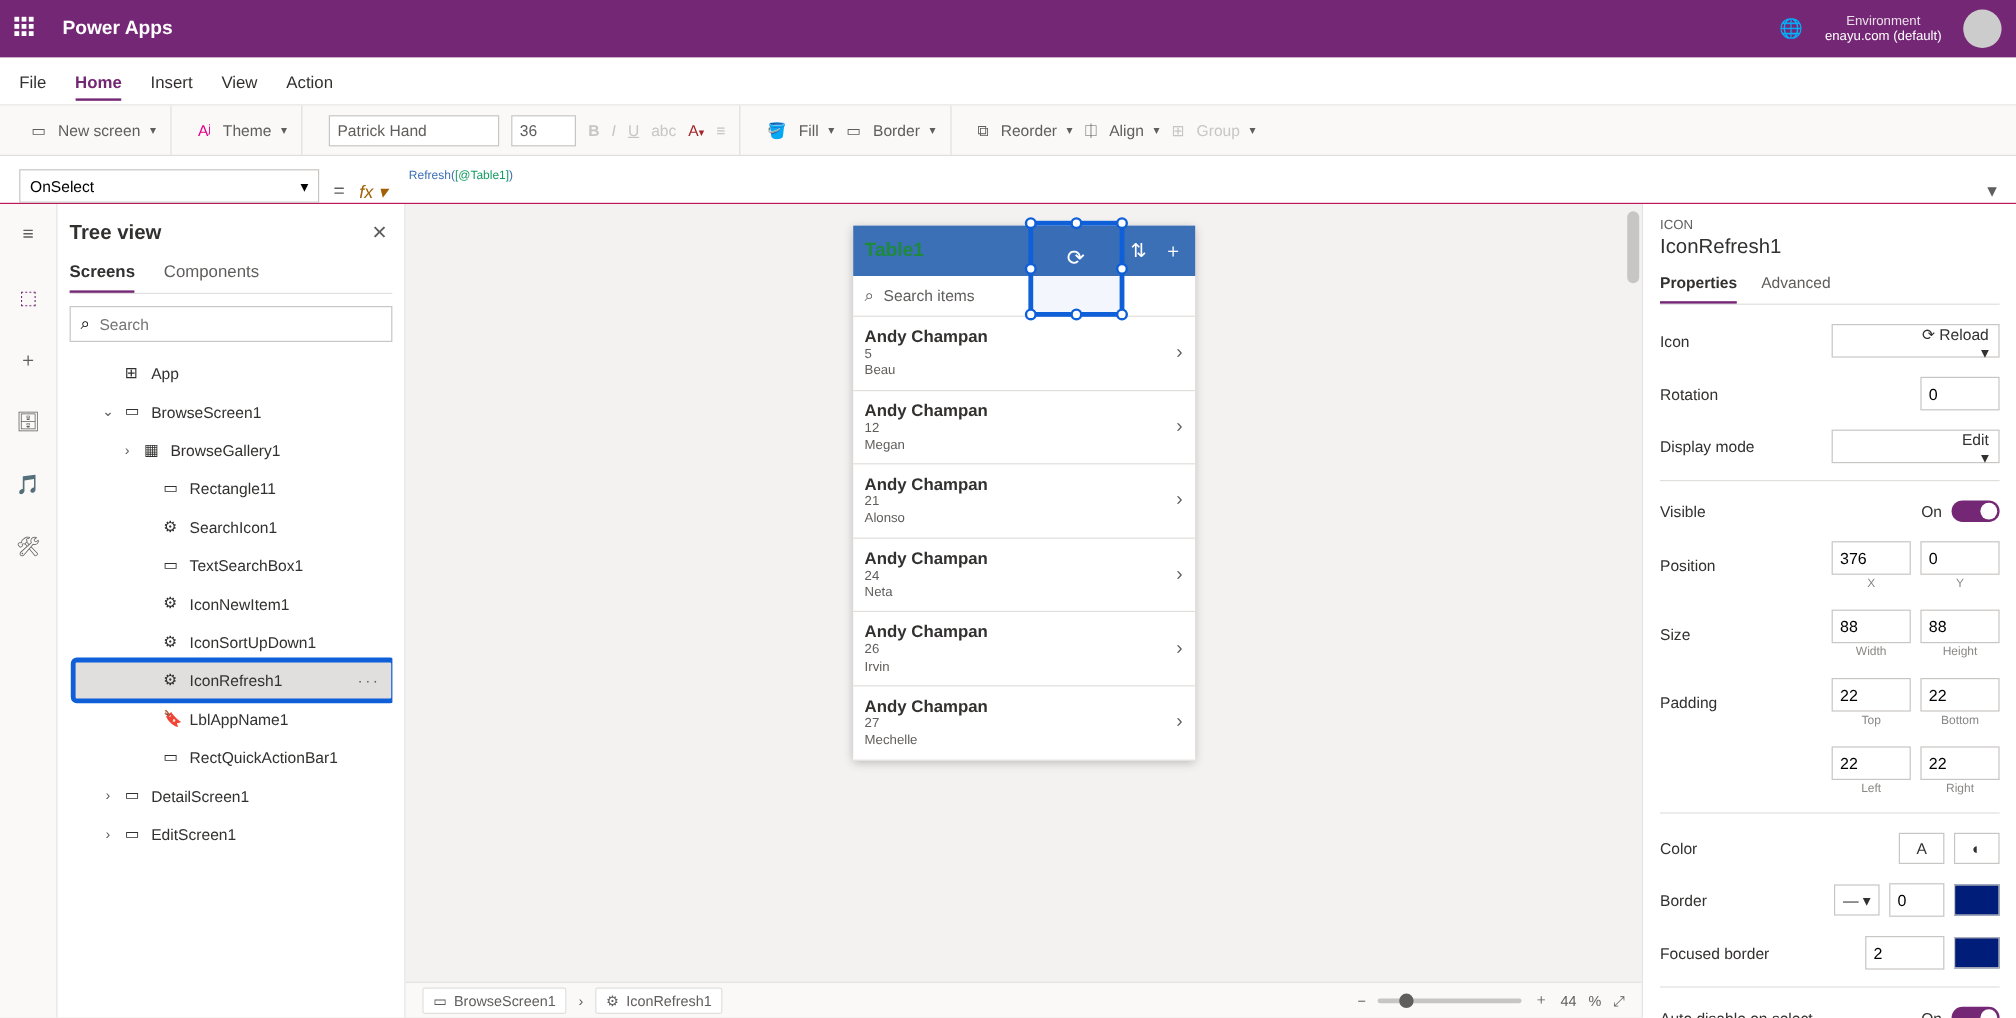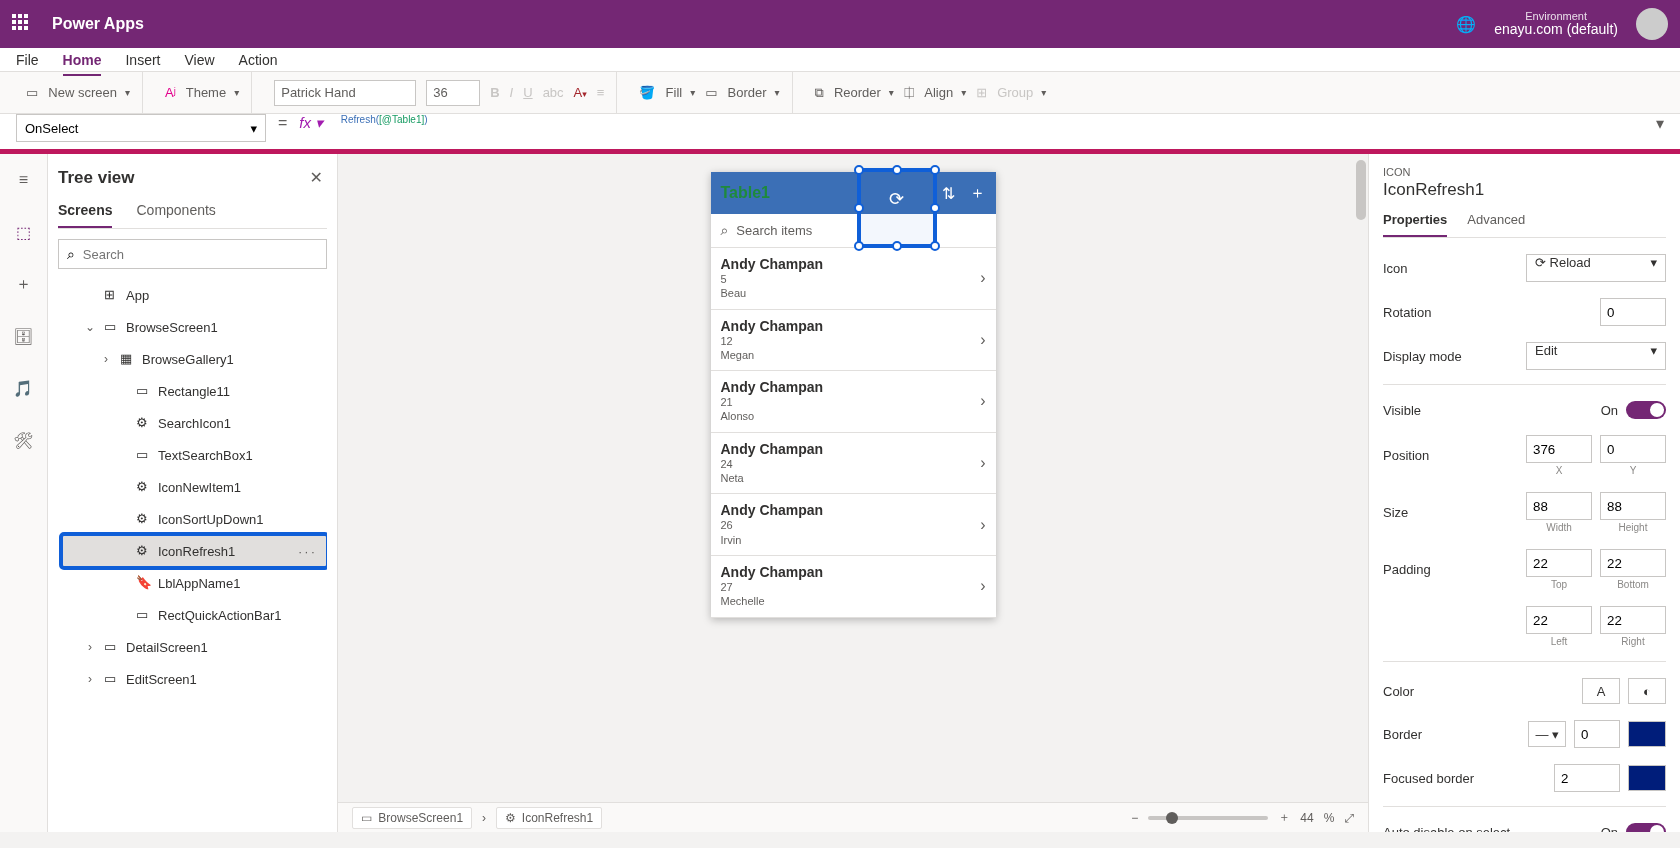--- a/index.html
+++ b/index.html
@@ -6,45 +6,45 @@
 html, body { width: 1680px; height: 848px; overflow: hidden; background: #f3f2f1; }
 
 
 .titlebar { height: 48px; background: #742774; color: #fff; display: flex; align-items: center; padding: 0 12px; }
 .waffle { width: 20px; height: 20px; margin-right: 20px; display: grid; grid-template-columns: repeat(3,4px); grid-template-rows: repeat(3,4px); gap: 2px;}
 .waffle span { background:#fff; width:4px; height:4px; }
 .app-title { font-size: 16px; font-weight: 600; text-align: center; }
 .titlebar-right { margin-left: auto; display: flex; align-items: center; gap: 18px; }
 .env { display:flex; flex-direction:column; line-height:1.1;align-items:center;}
 .env-label { font-size:11px; opacity:.85;}
-.env-name { font-size:14px;}
+.env-name { font-size:11px;}
 .avatar { width:32px; height:32px; border-radius:50%; background:#ccc;}
 
 
-.menubar { height: 24px; background:#fff; border-bottom:1px solid #e1dfdd; display:flex; align-items:center; padding:0 16px; gap:24px; }
+.menubar { height: 40px; background:#fff; border-bottom:1px solid #e1dfdd; display:flex; align-items:center; padding:0 16px; gap:24px; }
 .menubar .menu-item { font-size:14px; color:#323130; cursor:pointer;}
 .menubar .menu-item.active { color:#742774; font-weight:600; border-bottom:2px solid #742774; padding-bottom:6px; margin-bottom:-8px;}
 .menubar-right { margin-left:auto; display:flex; align-items:center; gap:18px; color:#605e5c; font-size:14px;}
 .menubar-right .icon-btn { width:22px; height:22px; display:inline-flex; align-items:center; justify-content:center; cursor:pointer;}
 
 
 .ribbon { height:42px; background:#faf9f8; border-bottom:1px solid #e1dfdd; display:flex; align-items:center; padding:0 14px; gap:10px; color:#605e5c; font-size:13px;}
 .ribbon .grp { display:flex; align-items:center; gap:10px; padding:0 12px; border-right:1px solid #e1dfdd; height:100%;}
 .ribbon .grp:last-child{border:none;}
 .ribbon select, .ribbon input { border:1px solid #c8c6c4; height:26px; padding:0 6px; font-size:13px; color:#605e5c; background:#fff;}
 .ribbon .font-name{width:142px;}
 .ribbon .font-size{width:54px;}
 .ribbon .disabled{color:#c8c6c4;}
 .ribbon .btnlike{display:inline-flex;align-items:center;gap:4px;cursor:pointer;}
 
 
-.formulabar { height:40px; background:#fff; border-bottom:5px solid #be185d; display:flex; align-items:flex-start; padding:0 16px; gap:12px;}
+.formulabar { height:40px; background:#fff; border-bottom:1px solid #be185d; display:flex; align-items:flex-end; padding:0 16px; gap:12px;}
 .formulabar .prop-select { width:250px; height:28px; border:1px solid #c8c6c4; padding:0 8px; font-size:13px; display:flex; align-items:center; justify-content:space-between;}
 .formulabar .eq { font-size:16px; color:#605e5c;}
-.formulabar .fx { font-style:italic; font-size:15px; color:#a21caf; margin-right:6px;}
+.formulabar .fx { font-style:italic; font-size:15px; color:#a16207; margin-right:6px;}
 .formulabar .formula-input { flex:1; height:28px; border:none; outline:none; font-family:Consolas,monospace; font-size:10px;}
 .formulabar .formula-input .fn{color:#3b6fb6;} .formulabar .formula-input .br{color:#3b6fb6;} .formulabar .formula-input .at{color:#169b62;}
 
 
 .workarea { display:flex; height: calc(848px - 48px - 40px - 42px - 40px); }
 .leftrail { width:48px; background:#faf9f8; border-right:1px solid #e1dfdd; display:flex; flex-direction:column; align-items:center; padding-top:14px; gap:28px; color:#605e5c;}
 .leftrail .rail-btn{width:24px;height:24px;display:flex;align-items:center;justify-content:center;cursor:pointer;}
 .leftrail .rail-btn.active{color:#742774;}
 
 
@@ -95,21 +95,21 @@
 
 
 .props{width:312px;background:#fff;border-left:1px solid #e1dfdd;padding:12px 14px;overflow:auto;font-size:13px;color:#323130;}
 .props .kicker{font-size:11px;color:#605e5c;text-transform:uppercase;}
 .props h3{font-size:17px;font-weight:400;margin-top:2px;}
 .props-tabs{display:flex;gap:20px;border-bottom:1px solid #e1dfdd;margin-top:12px;}
 .props-tabs .pt{padding-bottom:8px;cursor:pointer;color:#605e5c;font-size:13px;}
 .props-tabs .pt.active{font-weight:600;color:#323130;border-bottom:2px solid #742774;}
 .prop-row{display:flex;align-items:center;margin-top:16px;gap:8px;}
 .prop-row .lbl{flex:1;color:#323130;}
-.prop-row .val-select{width:140px;height:28px;border:1px solid #c8c6c4;display:flex;align-items:flex-start;padding:0 8px;justify-content:space-between;}
+.prop-row .val-select{width:140px;height:28px;border:1px solid #c8c6c4;display:flex;align-items:flex-end;padding:0 8px;justify-content:space-between;flex-direction:column;}
 .prop-row .val-input{width:66px;height:28px;border:1px solid #c8c6c4;padding:0 6px;}
 .prop-split{display:flex;flex-direction:column;align-items:center;}
 .prop-split .cap{font-size:10px;color:#8a8886;margin-top:2px;}
 .toggle{width:40px;height:18px;background:#742774;border-radius:10px;position:relative;cursor:pointer;}
 .toggle .dot{position:absolute;right:2px;top:2px;width:14px;height:14px;background:#fff;border-radius:50%;}
 .prop-sep{border-top:1px solid #e1dfdd;margin-top:14px;}
 .color-swatch{width:38px;height:26px;border:1px solid #c8c6c4;display:inline-flex;align-items:center;justify-content:center;}
 .swatch-box{width:38px;height:26px;border:1px solid #c8c6c4;background:#001d7a;}
 
 .chev-down::after{content:"▾";font-size:10px;color:#605e5c;margin-left:4px;}

